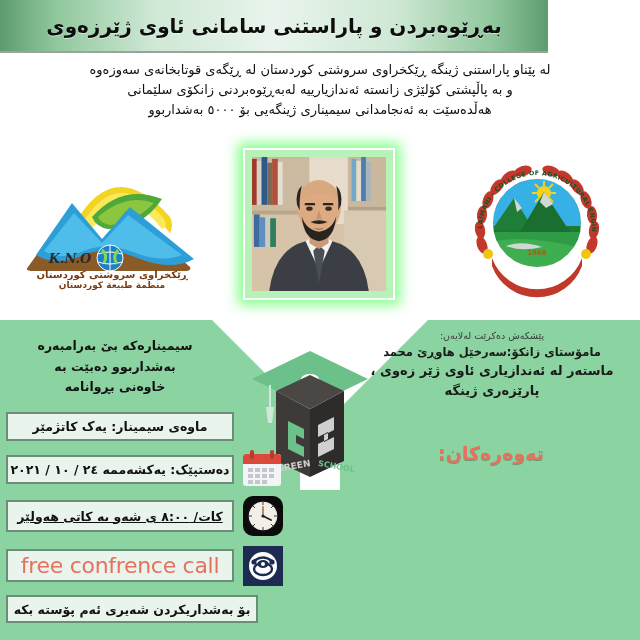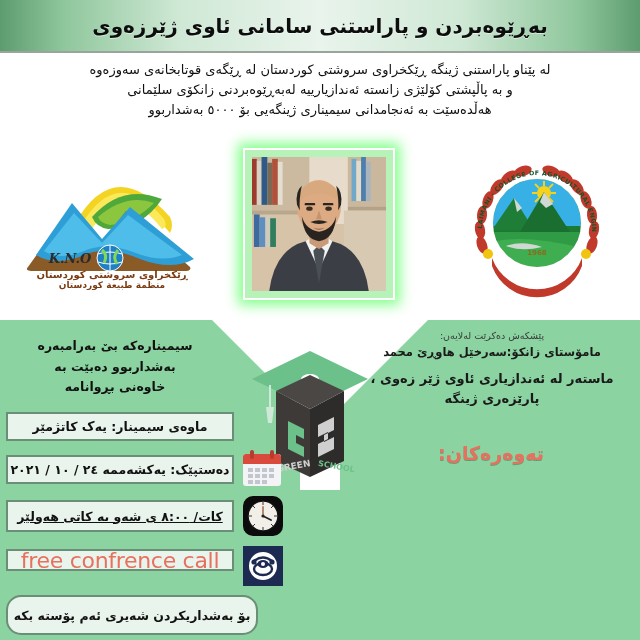--- a/index.html
+++ b/index.html
@@ -13,21 +13,21 @@
   }
   #poster{
     position:absolute;inset:0;
     width:640px;height:640px;
     overflow:hidden;
     background:#ffffff;
   }
 
   
   .banner{
-    position:absolute;left:0;top:0;width:640px;height:53px;
+    position:absolute;left:0;top:0;width:548px;height:53px;
     background:linear-gradient(to right,#5d9c6e 0%,#8fc79c 10%,#cfe8d5 28%,#e9f4ec 50%,#cfe8d5 72%,#8fc79c 90%,#5d9c6e 100%);
     border-bottom:2px solid #9aa39c;
     box-sizing:border-box;
     display:flex;align-items:center;justify-content:center;
   }
   .banner-title{
     font-size:20px;font-weight:bold;color:#0d0d0d;
     direction:rtl;white-space:nowrap;letter-spacing:0px;
     text-shadow:0 1px 0 rgba(255,255,255,.5);
   }
@@ -77,39 +77,39 @@
   .info-box{
     background:#e9f4ec;border:2px solid #6b8f76;
     color:#111;font-weight:bold;font-size:12.5px;
     padding:5px 8px;box-sizing:border-box;
     display:flex;align-items:center;justify-content:center;
     white-space:nowrap;direction:rtl;
   }
   .box-duration{position:absolute;left:6px;top:412px;width:228px;height:29px;}
   .box-date    {position:absolute;left:6px;top:455px;width:228px;height:29px;}
   .box-time    {position:absolute;left:6px;top:500px;width:228px;height:32px;text-decoration:underline;}
-  .box-call    {position:absolute;left:6px;top:549px;width:228px;height:22px;}
-  .box-footer  {position:absolute;left:6px;top:595px;width:252px;height:40px;border-radius:15px;}
+  .box-call    {position:absolute;left:6px;top:549px;width:228px;height:33px;}
+  .box-footer  {position:absolute;left:6px;top:595px;width:252px;height:28px;}
   .call-text{color:#e8705f;font-size:22px;font-weight:normal;letter-spacing:-.3px;direction:ltr;}
 
   .icon-box{position:absolute;}
   .icon-cal {left:240px;top:448px;width:44px;height:42px;}
   .icon-clk {left:242px;top:495px;width:42px;height:42px;}
   .icon-tel {left:242px;top:545px;width:42px;height:42px;}
 
   
   .gs-logo{position:absolute;left:248px;top:345px;width:124px;height:135px;}
 
   
   .presenter{
     position:absolute;right:14px;top:330px;width:268px;
     direction:rtl;text-align:center;color:#1a1a1a;
   }
   .presenter .line0{font-size:9.5px;color:#3a3a3a;margin-bottom:4px;}
-  .presenter .line1{font-size:11.5px;font-weight:bold;margin-bottom:10px;}
+  .presenter .line1{font-size:11.5px;font-weight:bold;margin-bottom:2px;}
   .presenter .line2{font-size:13px;font-weight:bold;line-height:1.5;}
   .topics-title{
     position:absolute;right:24px;top:442px;width:250px;
     direction:rtl;text-align:center;
     color:#e8705f;font-size:19px;font-weight:bold;
     text-shadow:0 1px 0 rgba(0,0,0,.25);
   }
   .topics-list{
     position:absolute;right:8px;top:472px;width:296px;
     direction:rtl;text-align:center;color:#121212;

